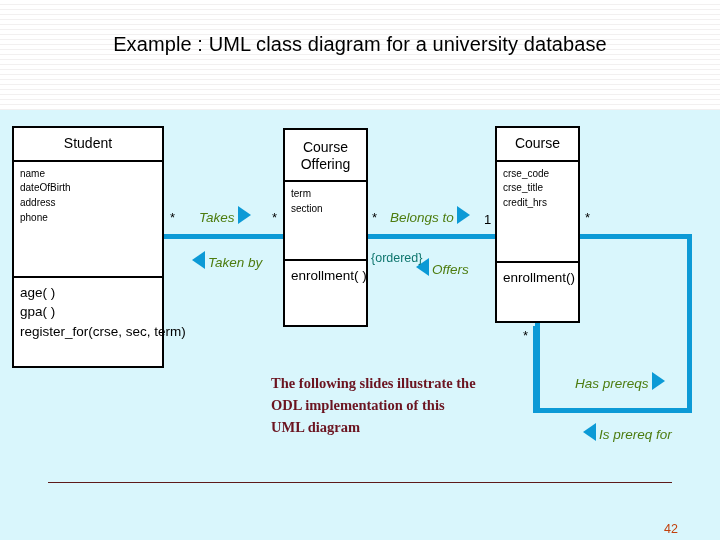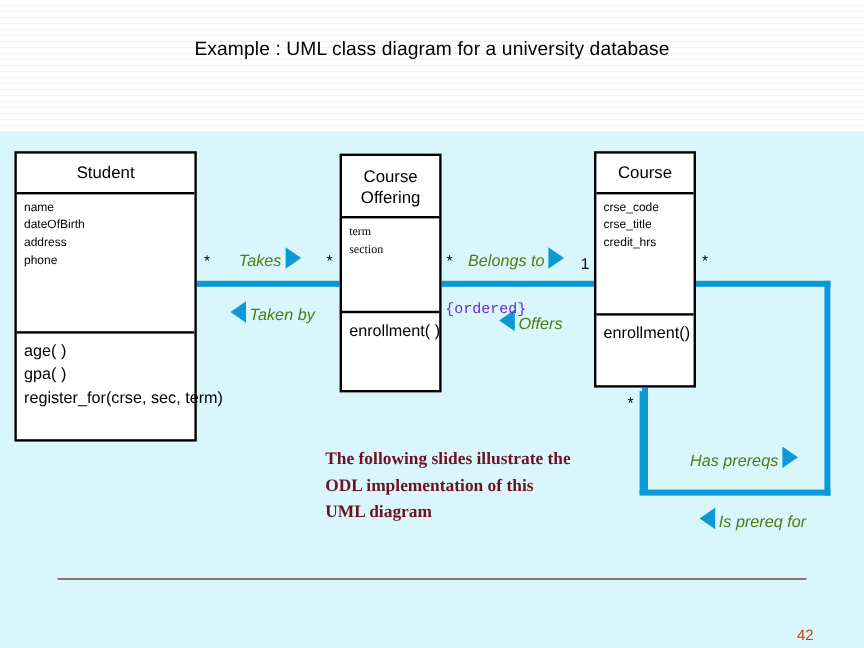--- a/index.html
+++ b/index.html
@@ -14,21 +14,21 @@
   #slide-bg{
     position:absolute;left:0;top:0;width:720px;height:540px;
     background:repeating-linear-gradient(
       to bottom,
       #ffffff 0px,#ffffff 4px,
       #f2f0f0 4px,#f2f0f0 5px);
   }
   #slide-title{
     position:absolute;left:0;top:33px;width:720px;
     text-align:center;
-    font-size:16px;
+    font-size:20px;
     color:#000000;
     letter-spacing:0.1px;
     white-space:nowrap;
   }
   
   #diagram-panel{
     position:absolute;left:0;top:110px;width:720px;height:455px;
     background:#d9f6fc;
   }
   
@@ -56,21 +56,21 @@
     padding:5px 6px 6px;
     font-size:13.5px;
     line-height:1.48;
   }
   .uml-attrs div,.uml-ops div{white-space:nowrap;}
 
   #class-student{left:12px;top:16px;width:152px;height:242px;}
   #class-student .uml-attrs{height:103px;}
   #class-offering{left:283px;top:18px;width:85px;height:199px;}
   #class-offering .uml-name{padding-top:9px;}
-  #class-offering .uml-attrs{height:66px;font-family:Liberation Serif, serif;}
+  #class-offering .uml-attrs{height:66px;}
   #class-course{left:495px;top:16px;width:85px;height:197px;}
   #class-course .uml-attrs{height:88px;}
 
   
   .assoc-line{position:absolute;background:#0c9ad6;z-index:2;}
   .h-line{height:5px;}
   .v-line{width:5px;}
 
   #line-student-offering{left:164px;top:124px;width:121px;}
   #line-offering-course{left:366px;top:124px;width:131px;}
@@ -123,21 +123,21 @@
     margin-right:3px;
   }
   #role-takes{left:199px;top:96px;}
   #role-takenby{left:192px;top:141px;}
   #role-belongsto{left:390px;top:96px;}
   #role-offers{left:416px;top:148px;}
   #role-hasprereqs{left:575px;top:262px;}
   #role-isprereqfor{left:583px;top:313px;}
   #ordered-constraint{
     position:absolute;left:371px;top:141px;
-    font-size:12.5px;color:#6d28d9;z-index:6;white-space:nowrap;font-family:Liberation Mono, monospace;
+    font-size:12.5px;color:#0f766e;z-index:6;white-space:nowrap;
   }
 
   
   #note-block{
     position:absolute;left:225px;top:262px;
     font-family:"Liberation Serif",serif;
     font-weight:bold;
     font-size:14.5px;
     color:#6b1420;
     line-height:1.52;

